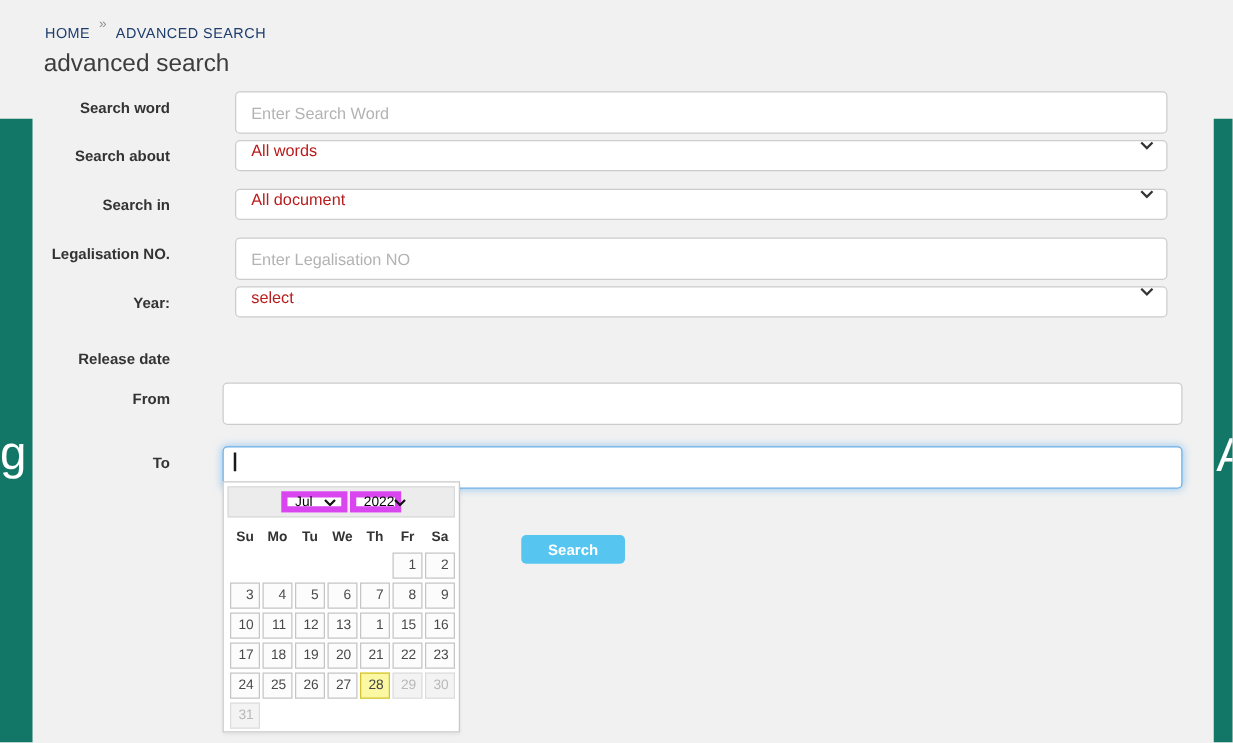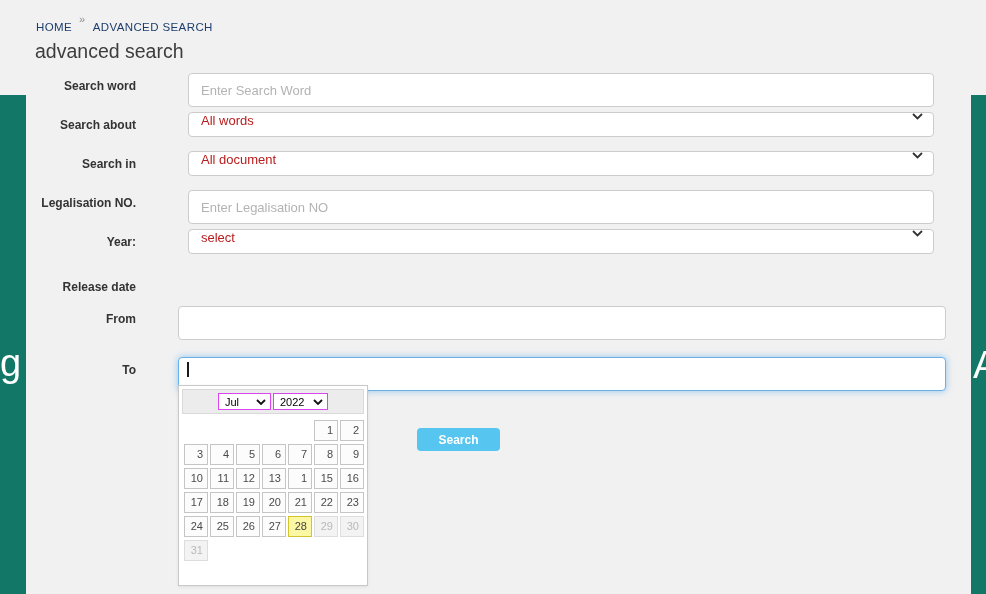--- a/index.html
+++ b/index.html
@@ -53,25 +53,25 @@
   
   .search-btn{position:absolute;left:417px;top:428px;width:83px;height:23px;
     background:var(--button);border:none;border-radius:4px;color:#fff;
     font-family:"Liberation Sans",sans-serif;font-weight:bold;font-size:12px;cursor:pointer;}
 
   
   .calendar{position:absolute;left:178px;top:385px;width:190px;height:201px;
     background:#fff;border:1px solid #c8c8c8;box-shadow:0 1px 3px rgba(0,0,0,.08);}
   .cal-header{margin:3px;height:25px;background:#ececec;border:1px solid #d9d9d9;
     display:flex;align-items:center;justify-content:center;gap:2px;}
-  .cal-select{height:17px;border:1px solid #d946ef;background:#fff;display:flex;
+  .cal-select{height:17px;border:5px solid #d946ef;background:#fff;display:flex;
     align-items:center;justify-content:space-between;font-size:11px;color:#000;
     padding:0 4px 0 6px;cursor:pointer;}
   .cal-select.month{width:53px;}
-  .cal-select.year{width:55px;}
+  .cal-select.year{width:41px;}
   .dow-row{display:grid;grid-template-columns:repeat(7,24px);column-gap:2px;
     padding:7px 0 3px 5px;}
   .dow{text-align:center;font-size:11px;font-weight:bold;color:#333;}
   .cal-grid{display:grid;grid-template-columns:repeat(7,24px);gap:3px 2px;padding:3px 0 0 5px;}
   .day{height:21px;line-height:19px;border:1px solid #c5c5c5;background:#fcfcfc;
     font-size:11px;color:#4a4a4a;text-align:right;padding-right:4px;cursor:pointer;}
   .day.empty{visibility:hidden;}
   .day.disabled{background:#f3f3f3;border-color:#ddd;color:#b9b9b9;cursor:default;}
   .day.today{background:var(--today-bg);border-color:var(--today-border);color:#444;}
 </style>
@@ -140,20 +140,29 @@
           <path d="M1 1 L5 5 L9 1" stroke="#111" stroke-width="1.8" fill="none"></path>
         </svg>
     </div>
     <div class="cal-select year">
       <span>2022</span>
       <svg class="chev" width="10" height="6" viewBox="0 0 10 6">
           <path d="M1 1 L5 5 L9 1" stroke="#111" stroke-width="1.8" fill="none"></path>
         </svg>
     </div>
   </div>
+  <div class="dow-row">
+      <span class="dow">Su</span>
+      <span class="dow">Mo</span>
+      <span class="dow">Tu</span>
+      <span class="dow">We</span>
+      <span class="dow">Th</span>
+      <span class="dow">Fr</span>
+      <span class="dow">Sa</span>
+    </div>
   <div class="cal-grid">
       <span class="day empty"></span>
       <span class="day empty"></span>
       <span class="day empty"></span>
       <span class="day empty"></span>
       <span class="day empty"></span>
       <span class="day">1</span>
       <span class="day">2</span>
       <span class="day">3</span>
       <span class="day">4</span>

